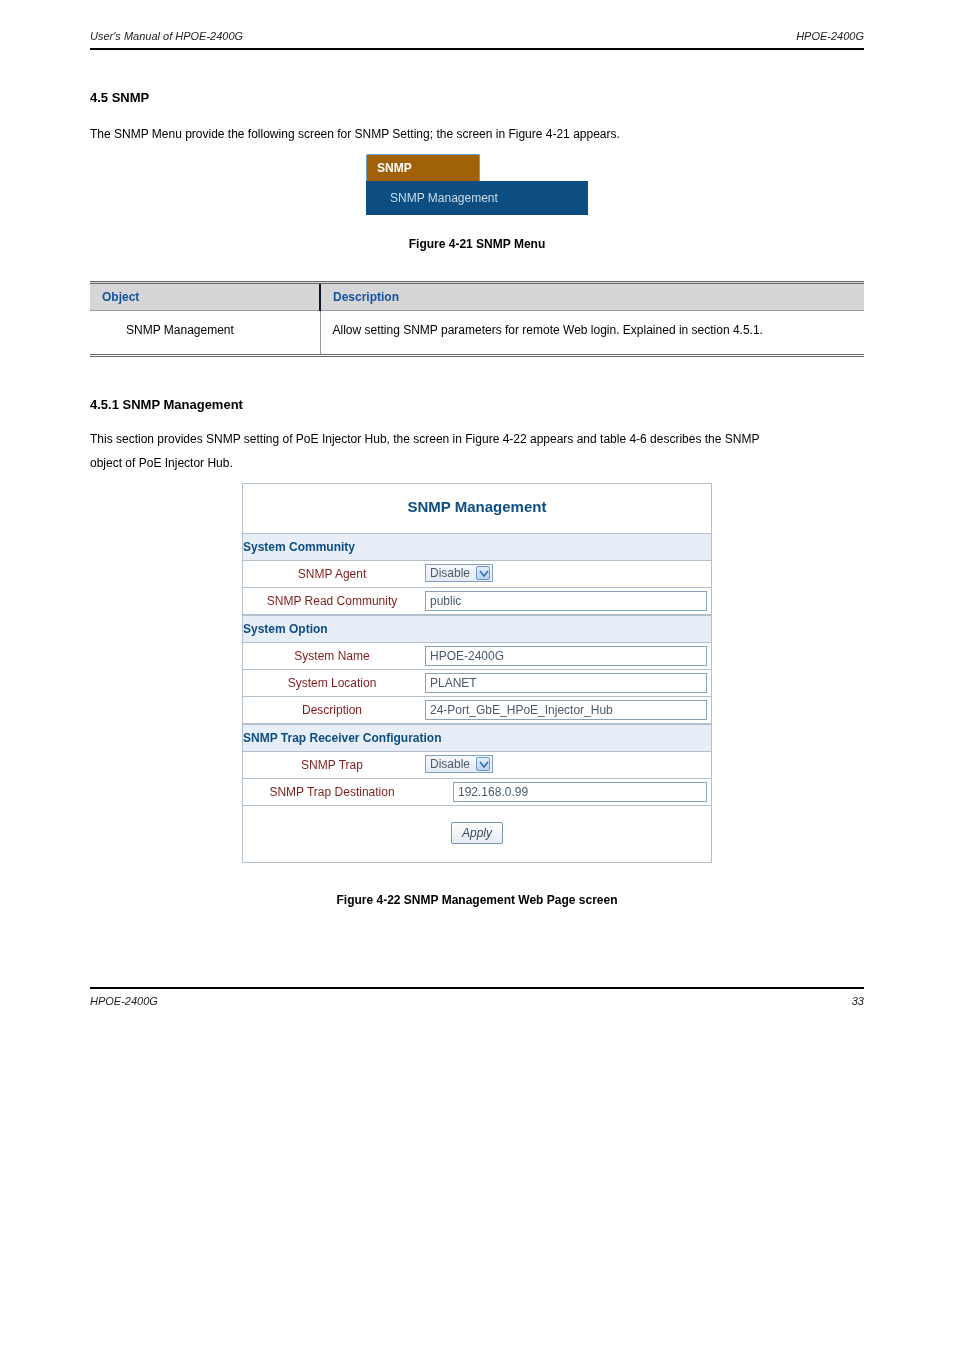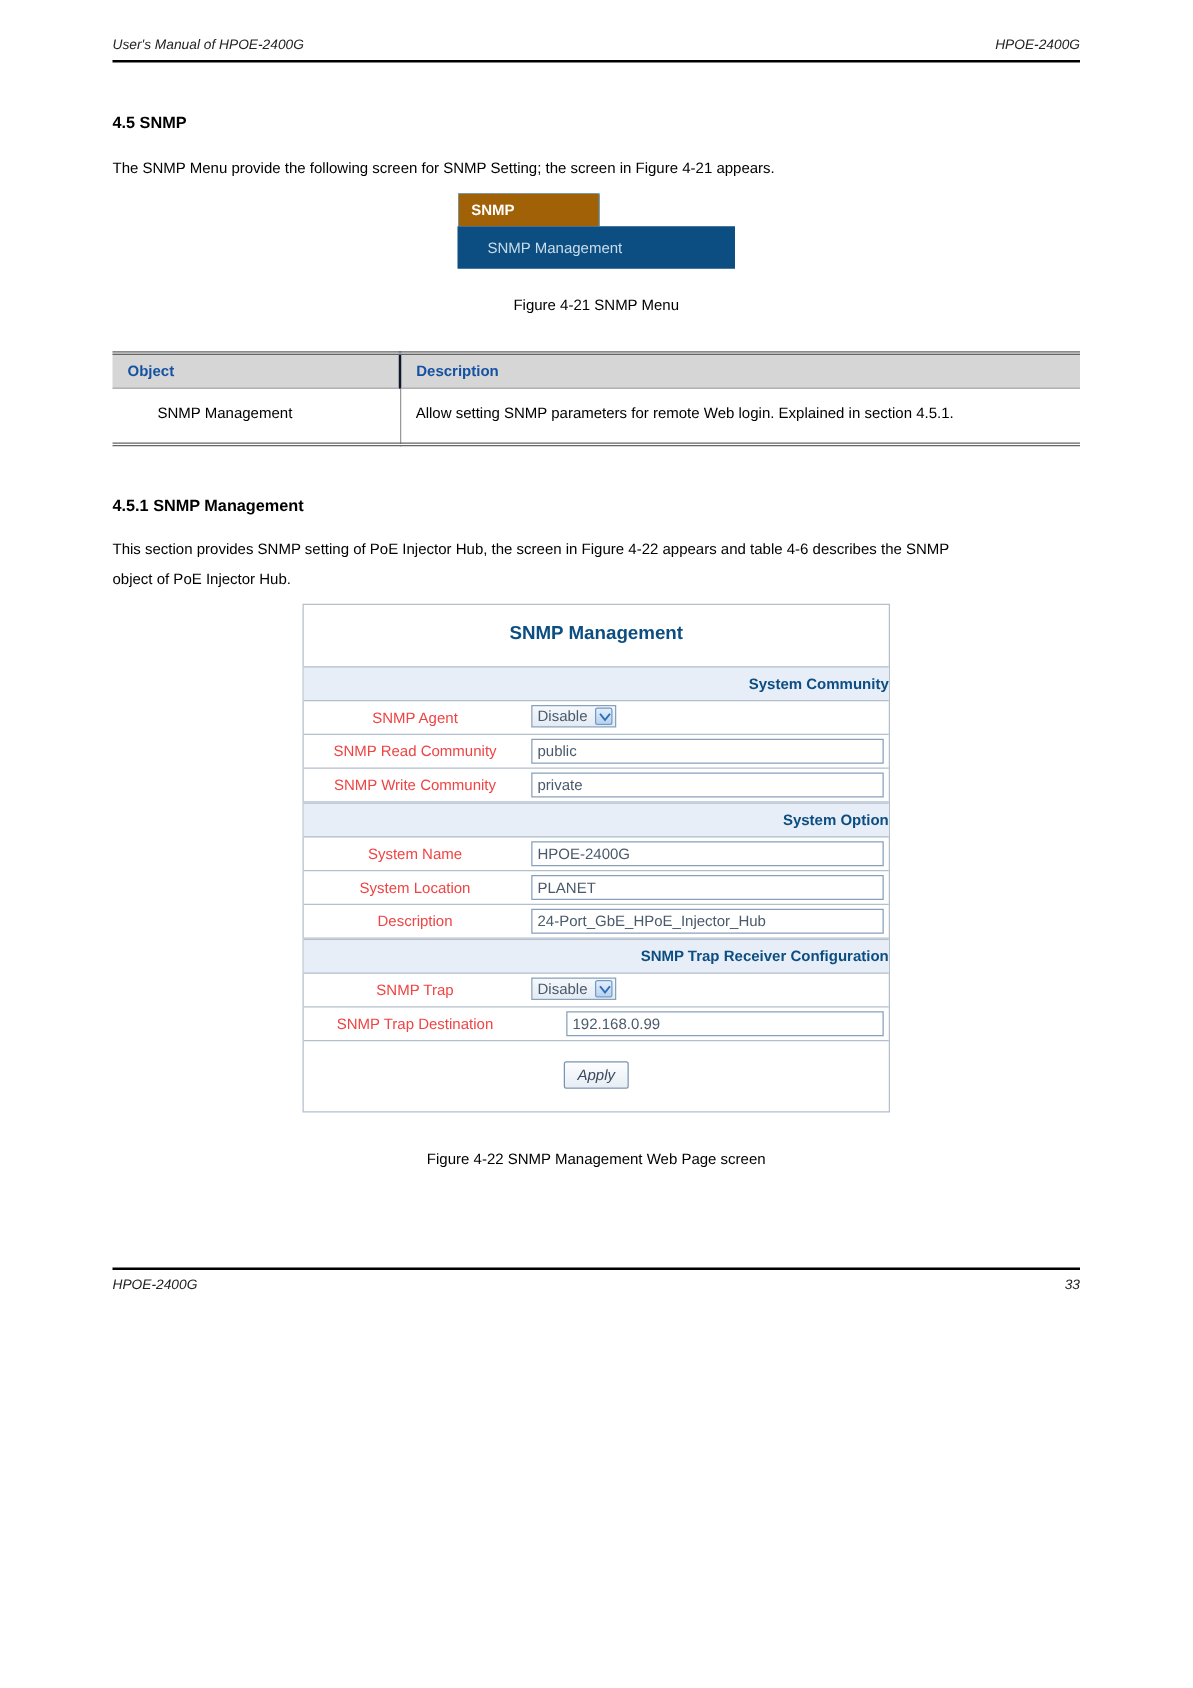--- a/index.html
+++ b/index.html
@@ -57,21 +57,21 @@
     color: #fff;
   }
   .nav-sub {
     background: #0d4e82;
     color: #c9dcea;
     font-size: 12px;
     padding: 10px 0 10px 24px;
   }
   .fig-caption {
     text-align: center;
-    font-weight: normal;
+    font-weight: bold;
     font-size: 12px;
     margin: 22px 0 30px 0;
   }
   .info-table {
     width: 100%;
     border-collapse: collapse;
     border-top: 3px double #666;
     border-bottom: 3px double #666;
     margin-bottom: 40px;
   }
@@ -109,33 +109,33 @@
     color: #0d4e82;
     font-weight: bold;
     font-size: 15px;
     padding: 14px 0 18px 0;
   }
   .snmp-section-hdr {
     background: #e7eef7;
     color: #0d4e82;
     font-weight: bold;
     font-size: 12px;
-    text-align: right;
+    text-align: left;
     padding: 6px 0;
     border-top: 1px solid #b4bfcc;
     border-bottom: 1px solid #b4bfcc;
   }
   .snmp-row {
     display: flex;
     border-bottom: 1px solid #b4bfcc;
   }
   .snmp-row:last-of-type { border-bottom: none; }
   .snmp-label {
     width: 178px;
-    color: #ef4444;
+    color: #7f1d1d;
     font-size: 12px;
     text-align: center;
     padding: 6px 4px;
     display: flex;
     align-items: center;
     justify-content: center;
   }
   .snmp-val {
     flex: 1;
     padding: 3px 4px;
@@ -259,26 +259,20 @@
         </div>
       </div>
 
       <div class="snmp-row">
         <div class="snmp-label">SNMP Read Community</div>
         <div class="snmp-val">
           <input class="snmp-input" value="public" style="">
         </div>
       </div>
 
-      <div class="snmp-row">
-        <div class="snmp-label">SNMP Write Community</div>
-        <div class="snmp-val">
-          <input class="snmp-input" value="private" style="">
-        </div>
-      </div>
 
       <div class="snmp-section-hdr">System Option</div>
 
       <div class="snmp-row">
         <div class="snmp-label">System Name</div>
         <div class="snmp-val">
           <input class="snmp-input" value="HPOE-2400G" style="">
         </div>
       </div>
 

